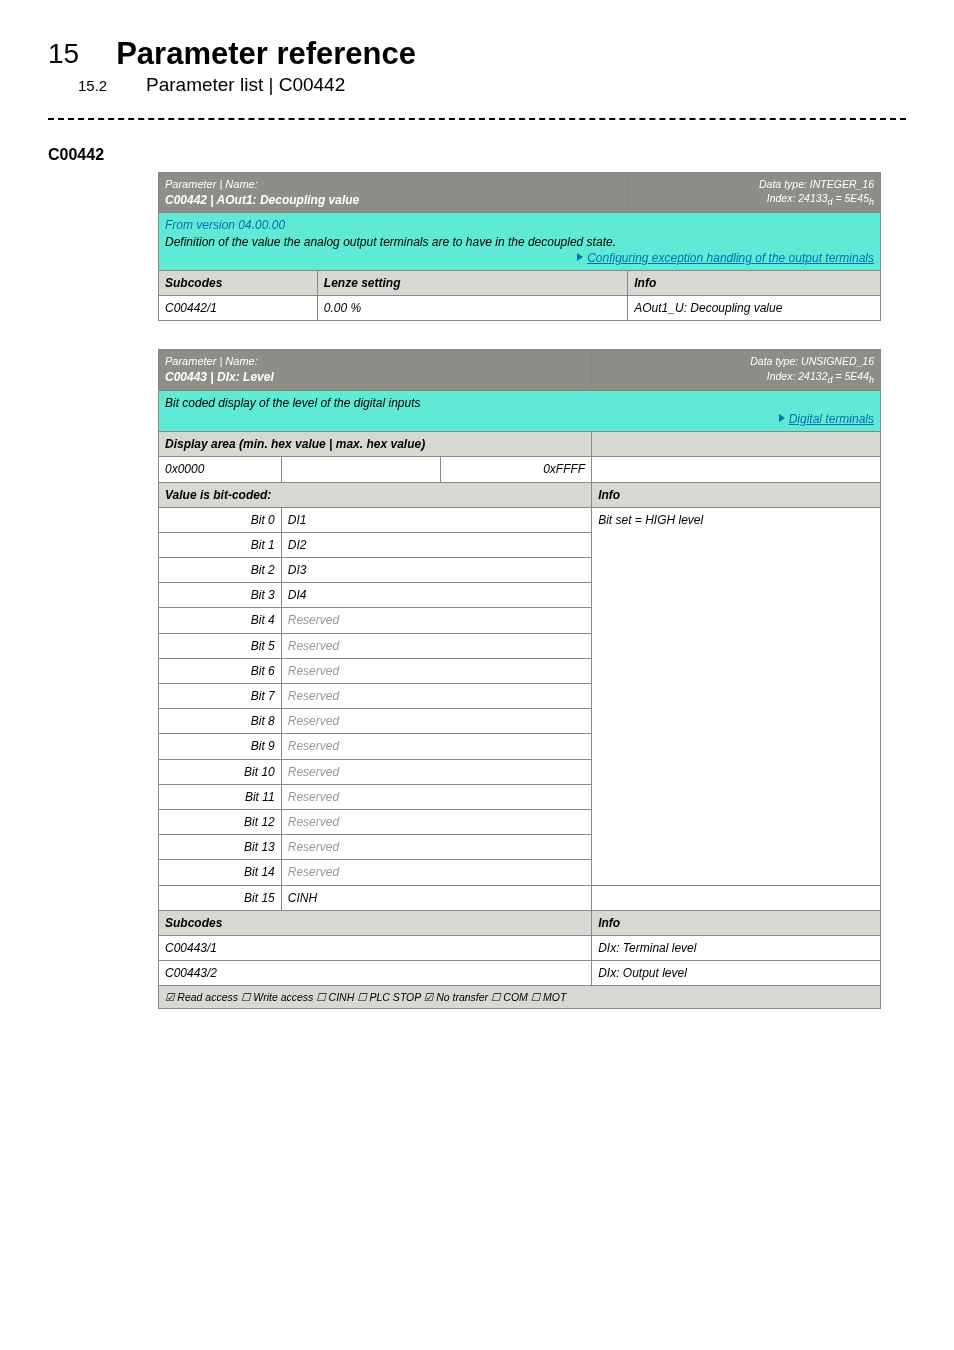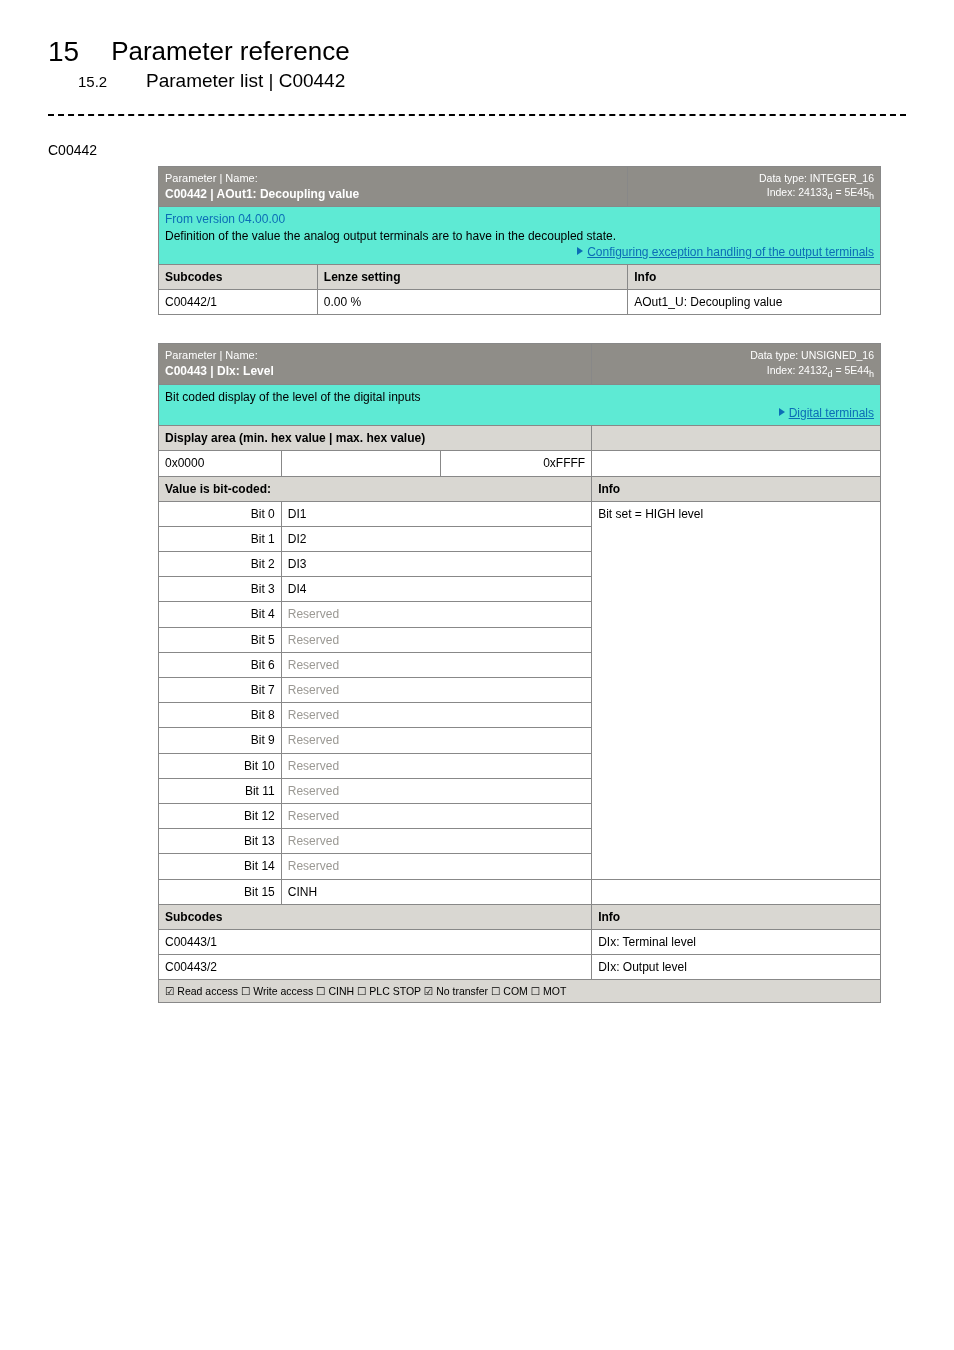--- a/index.html
+++ b/index.html
@@ -9,30 +9,31 @@
     font-family: "Segoe UI", "Helvetica Neue", Arial, sans-serif;
     color: #000;
     width: 954px;
   }
   .page {
     padding: 36px 48px 48px 48px;
     box-sizing: border-box;
   }
   .heading-row {
     display: flex;
-    align-items: flex-start;
-    gap: 32px;
+    align-items: center;
+    gap: 21px;
   }
   .chapter-num {
     font-size: 28px;
     font-weight: 400;
   }
   .chapter-title {
-    font-size: 26px;
-    font-weight: 400;
+    font-size: 31px;
+    font-weight: 700;
+    margin-left: 16px;
   }
   .subheading-row {
     display: flex;
     align-items: baseline;
     gap: 28px;
     margin-top: 2px;
   }
   .sub-num {
     font-size: 15px;
     font-weight: 400;
@@ -42,33 +43,34 @@
   .sub-title {
     font-size: 19px;
     font-weight: 400;
   }
   .divider {
     margin: 22px 0 26px 0;
     height: 0;
     border-top: 2px dashed #000;
   }
   .param-code {
-    font-size: 14px;
-    font-weight: 400;
+    font-size: 16px;
+    font-weight: 700;
     margin: 0 0 8px 0;
   }
   .table-wrap {
     margin-left: 110px;
     margin-bottom: 28px;
   }
   table.param {
     border-collapse: collapse;
     width: 723px;
     table-layout: fixed;
     font-size: 12px;
+    font-style: italic;
   }
   table.param td, table.param th {
     border: 1px solid #888;
     padding: 4px 6px;
     vertical-align: top;
     line-height: 1.35;
   }
   tr.header-row td {
     background: #8f8d88;
     color: #fff;

